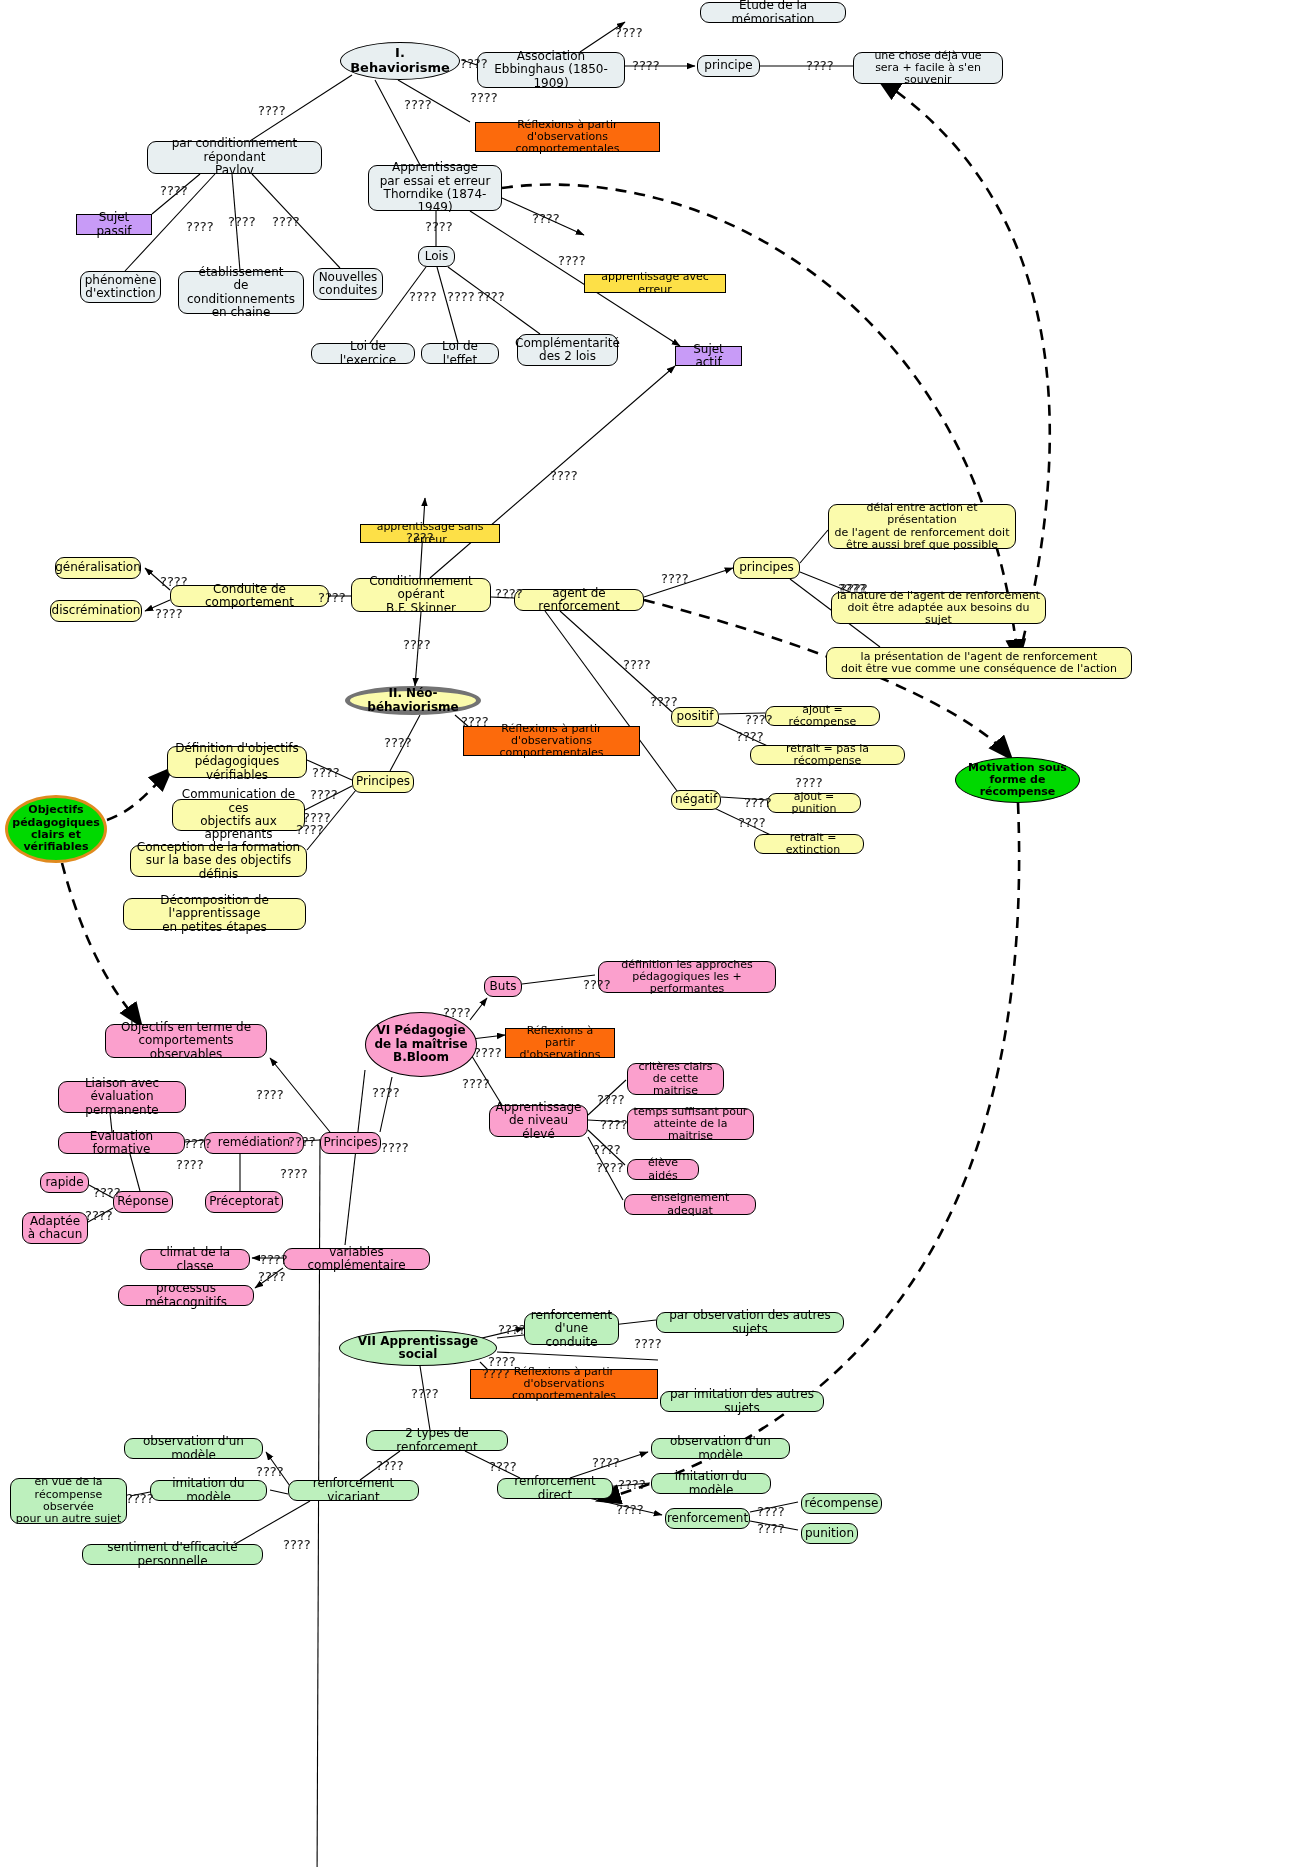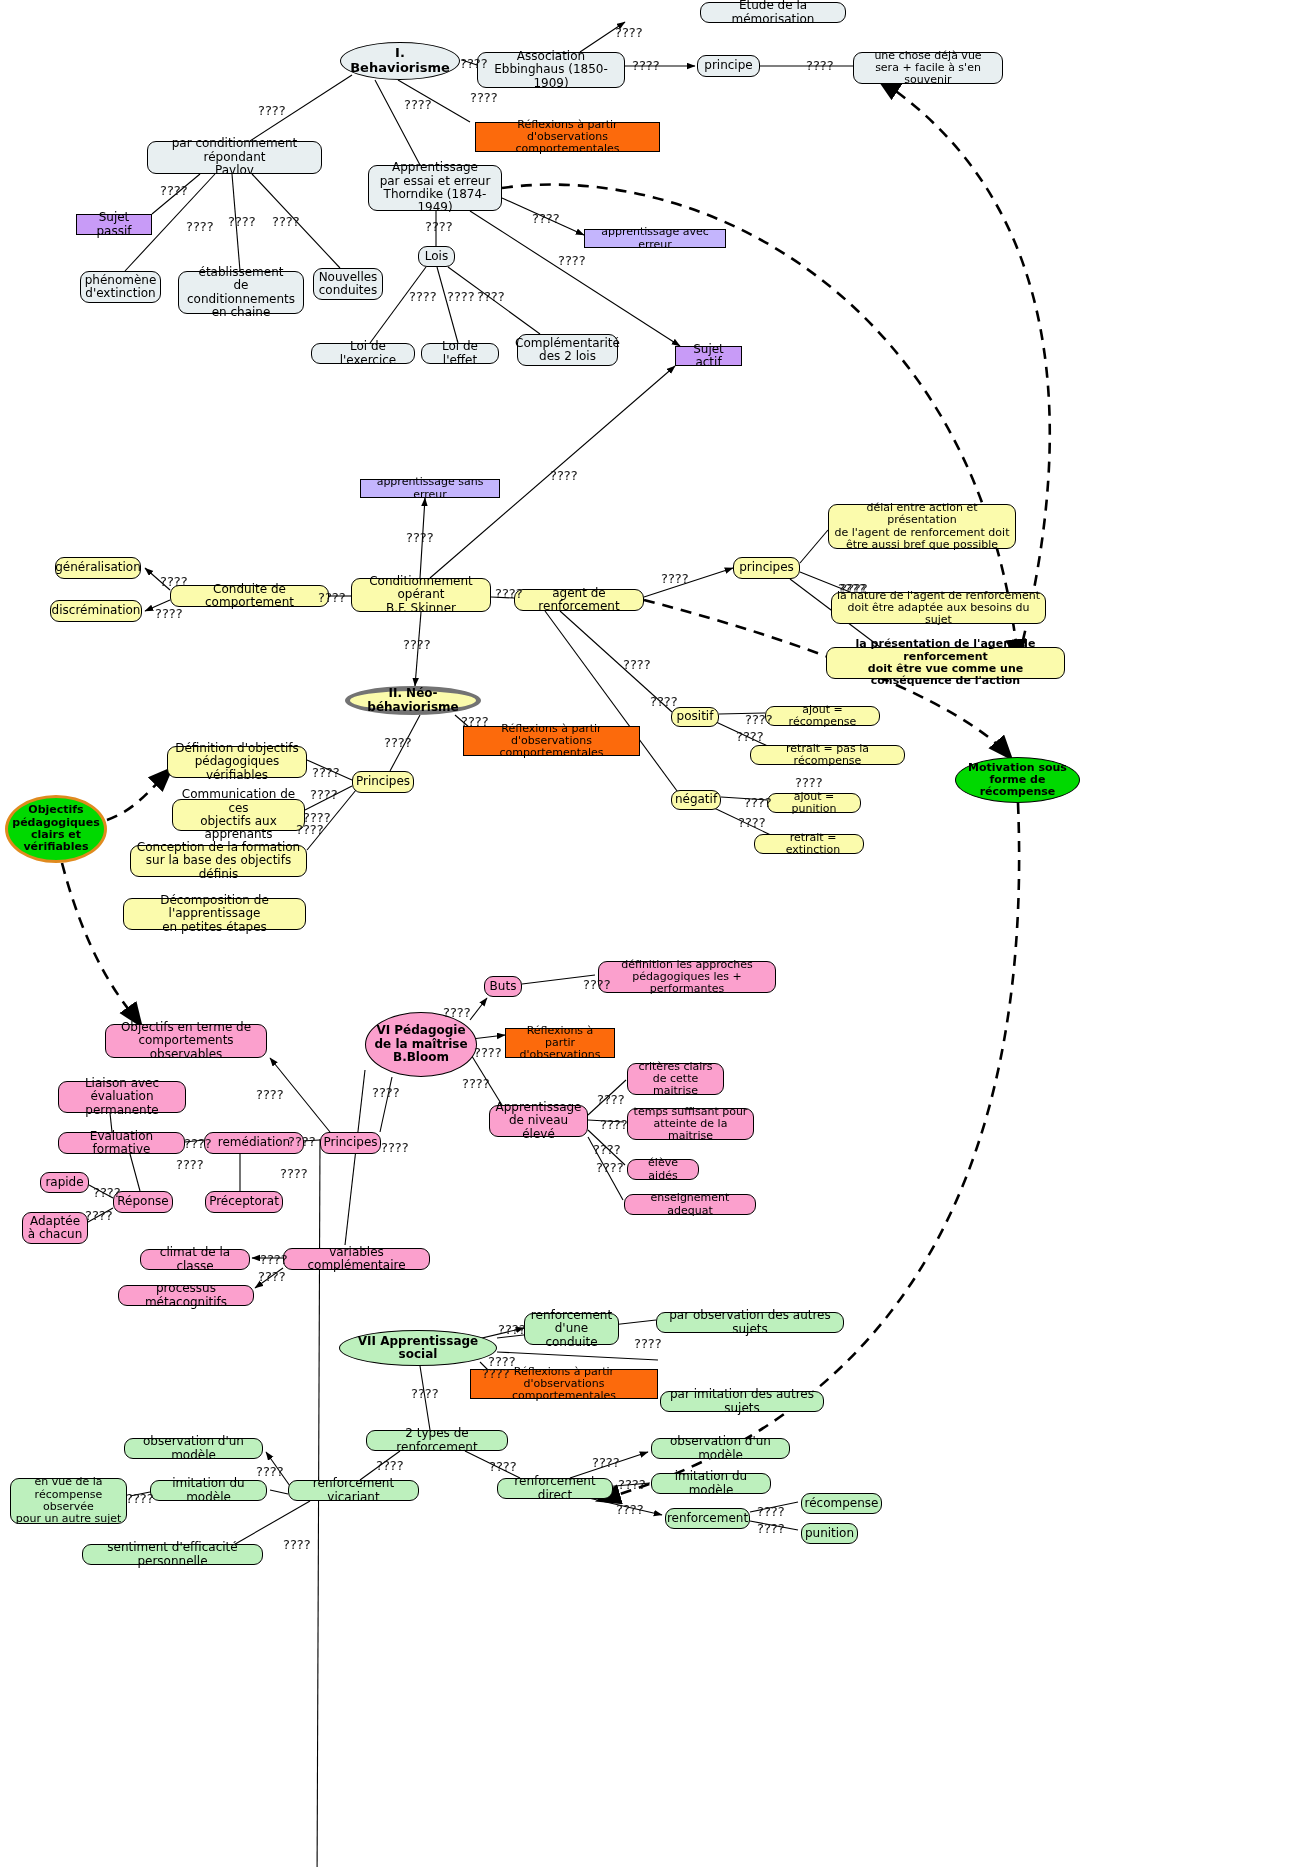--- a/index.html
+++ b/index.html
@@ -10,21 +10,21 @@
         text-align:center;border:1px solid #000;line-height:1.12;color:#000;}
   .rr{border-radius:9px;}
   .sq{border-radius:0;}
   .ell{border-radius:50%;}
   .blue{background:#e8eff1;}
   .yellow{background:#fbfbac;}
   .pink{background:#fba0cd;}
   .green{background:#bdf0bd;}
   .orange{background:#fc6a0c;}
   .purple{background:#c89bf7;}
-  .lblue{background:#c4b5fd;}
+  .lblue{background:#fde047;margin-top:45px;}
   .vgreen{background:#00d900;border:3px solid #e08a1e;font-weight:bold;}
   .vgreen2{background:#00d900;border:1px solid #000;font-weight:bold;}
   .yell-ell{background:#fbfbac;border:5px solid #737373;font-weight:bold;}
   .pink-ell{background:#fba0cd;border:1px solid #000;font-weight:bold;}
   .green-ell{background:#bdf0bd;border:1px solid #000;font-weight:bold;}
   .bold{font-weight:bold;}
   .lab{position:absolute;font-size:13px;color:#111;white-space:nowrap;
        font-family:"DejaVu Sans","Liberation Sans",sans-serif;}
 </style>
 </head>
@@ -202,21 +202,21 @@
       </div>
       <div class="node rr yellow" style="left: 733px; top: 557px; width: 67px; height: 22px; font-size: 12px;">
         <span style="padding: 0px 4px;">principes</span>
       </div>
       <div class="node rr yellow" style="left: 828px; top: 504px; width: 188px; height: 45px; font-size: 11px;">
         <span style="padding: 0px 4px;">délai entre action et présentation<br>de l'agent de renforcement doit<br>être aussi bref que possible</span>
       </div>
       <div class="node rr yellow" style="left: 831px; top: 592px; width: 215px; height: 32px; font-size: 11px;">
         <span style="padding: 0px 4px;">la nature de l'agent de renforcement<br>doit être adaptée aux besoins du sujet</span>
       </div>
-      <div class="node rr yellow" style="left: 826px; top: 647px; width: 239px; height: 32px; font-size: 11px; font-weight: bold;">
+      <div class="node rr yellow" style="left: 826px; top: 647px; width: 306px; height: 32px; font-size: 11px;">
         <span style="padding: 0px 4px;">la présentation de l'agent de renforcement<br>doit être vue comme une conséquence de l'action</span>
       </div>
       <div class="node ell vgreen2" style="left: 955px; top: 757px; width: 125px; height: 46px; font-size: 11px;">
         <span style="padding: 0px 4px;">Motivation sous<br>forme de récompense</span>
       </div>
       <div class="node rr yellow" style="left: 671px; top: 707px; width: 48px; height: 20px; font-size: 12px;">
         <span style="padding: 0px 4px;">positif</span>
       </div>
       <div class="node rr yellow" style="left: 765px; top: 706px; width: 115px; height: 20px; font-size: 11px;">
         <span style="padding: 0px 4px;">ajout = récompense</span>

